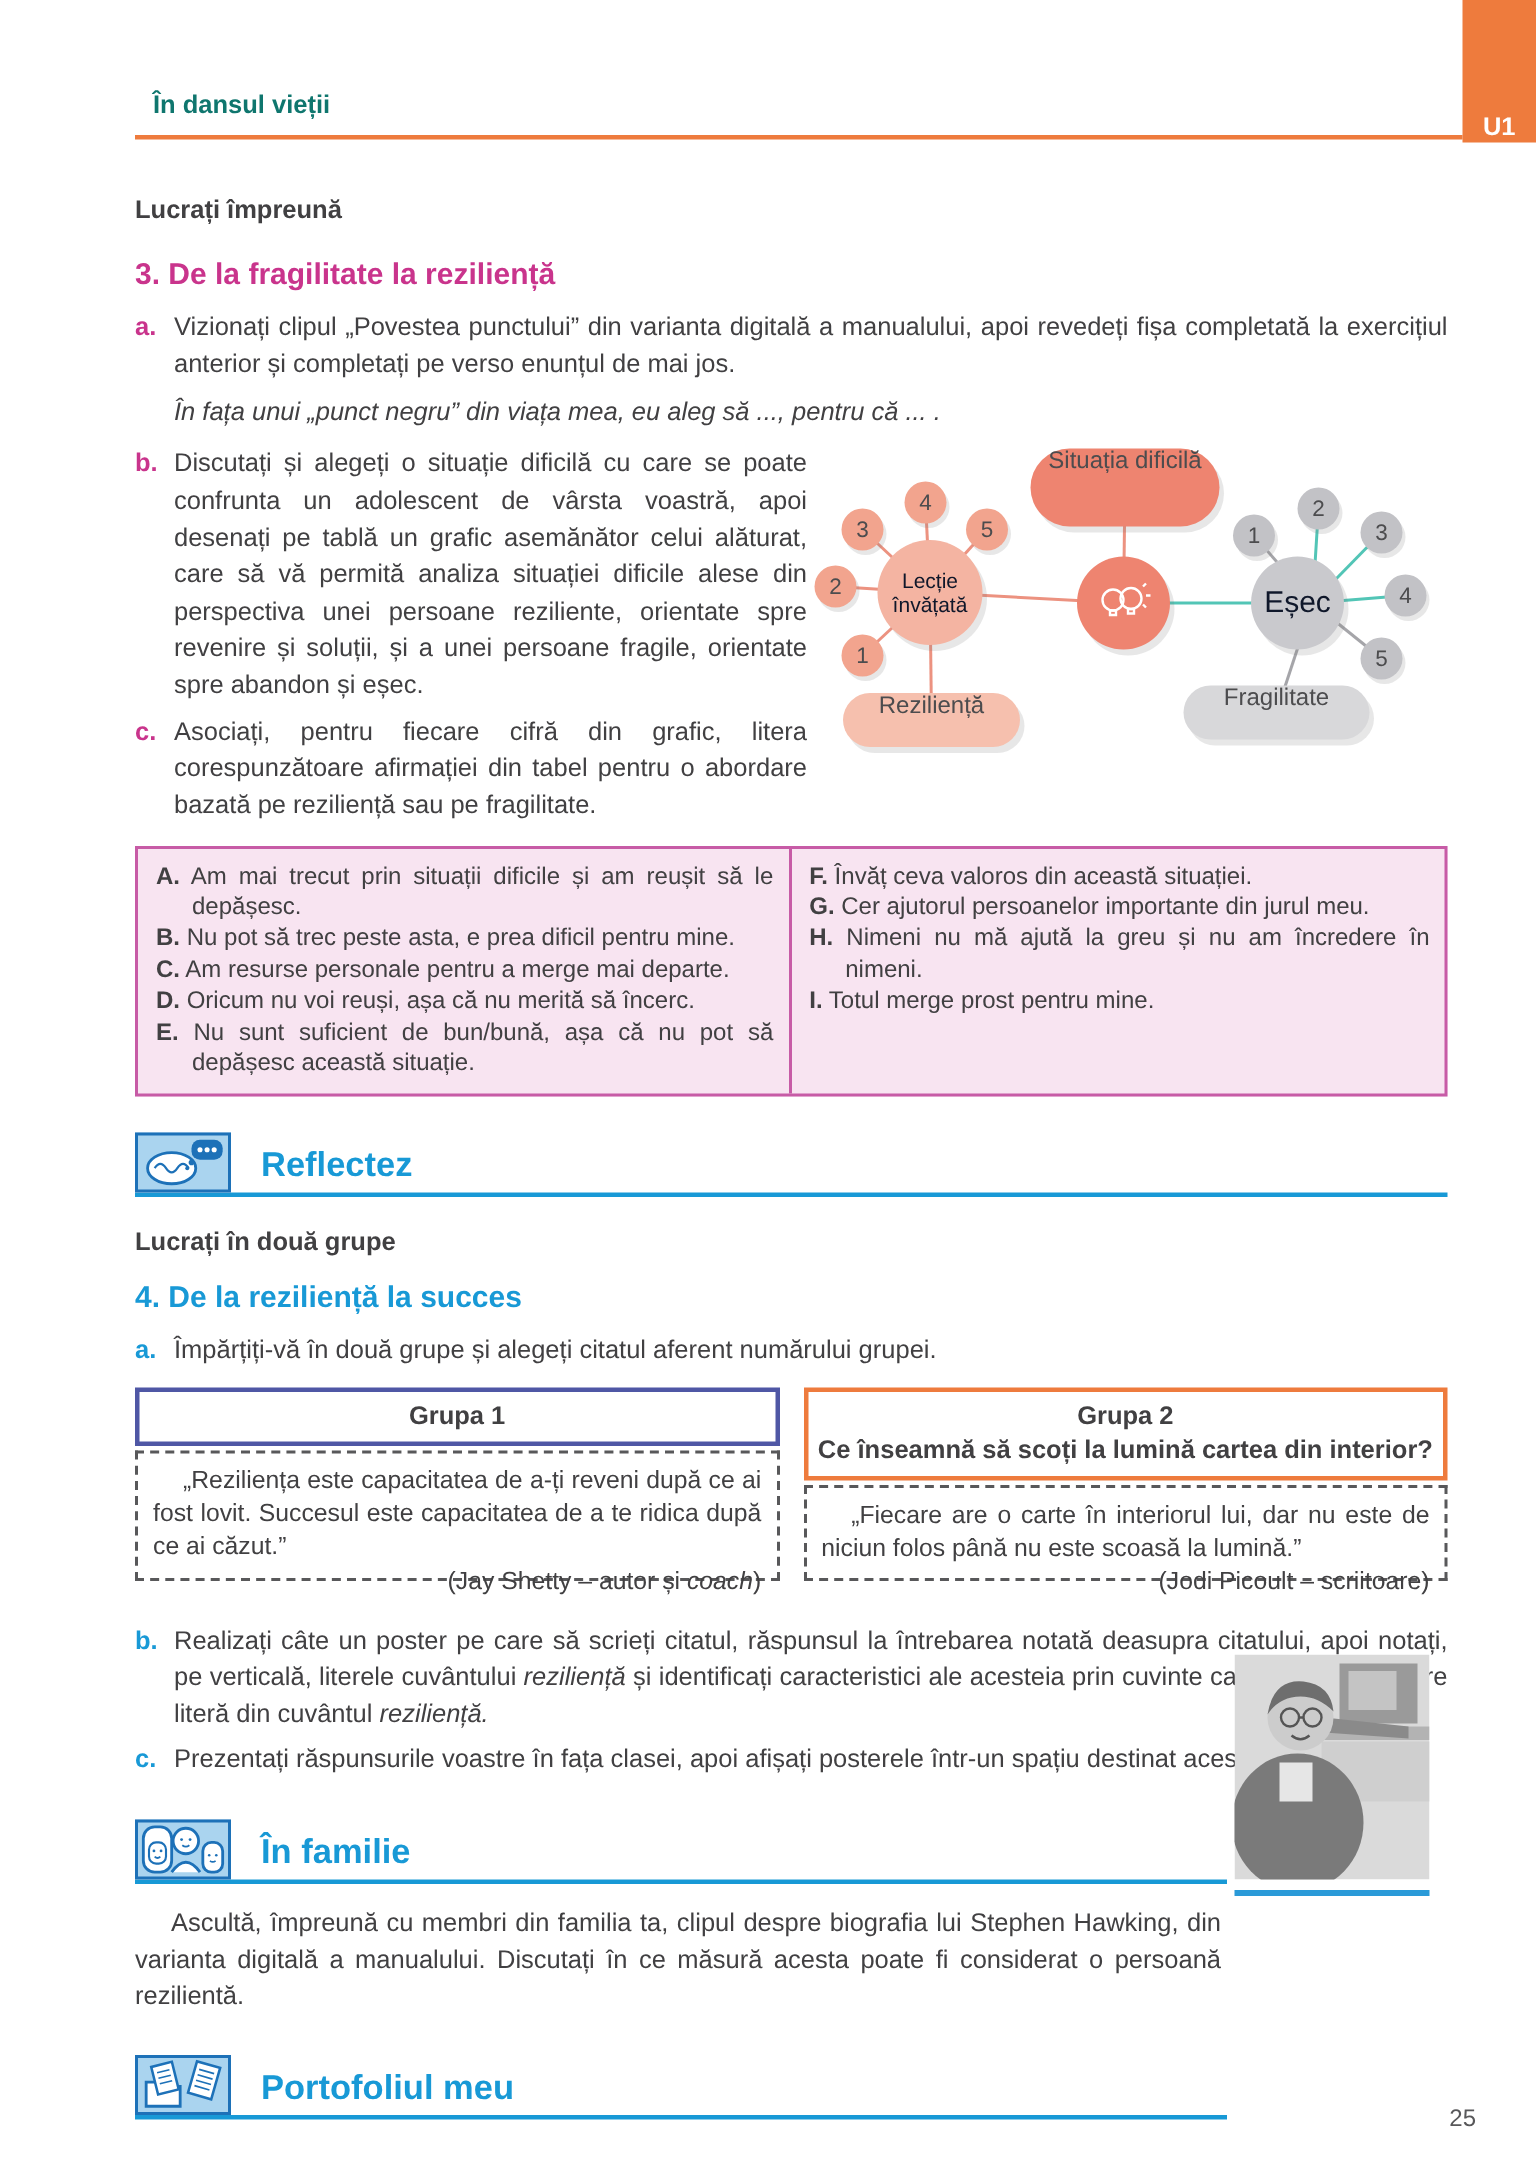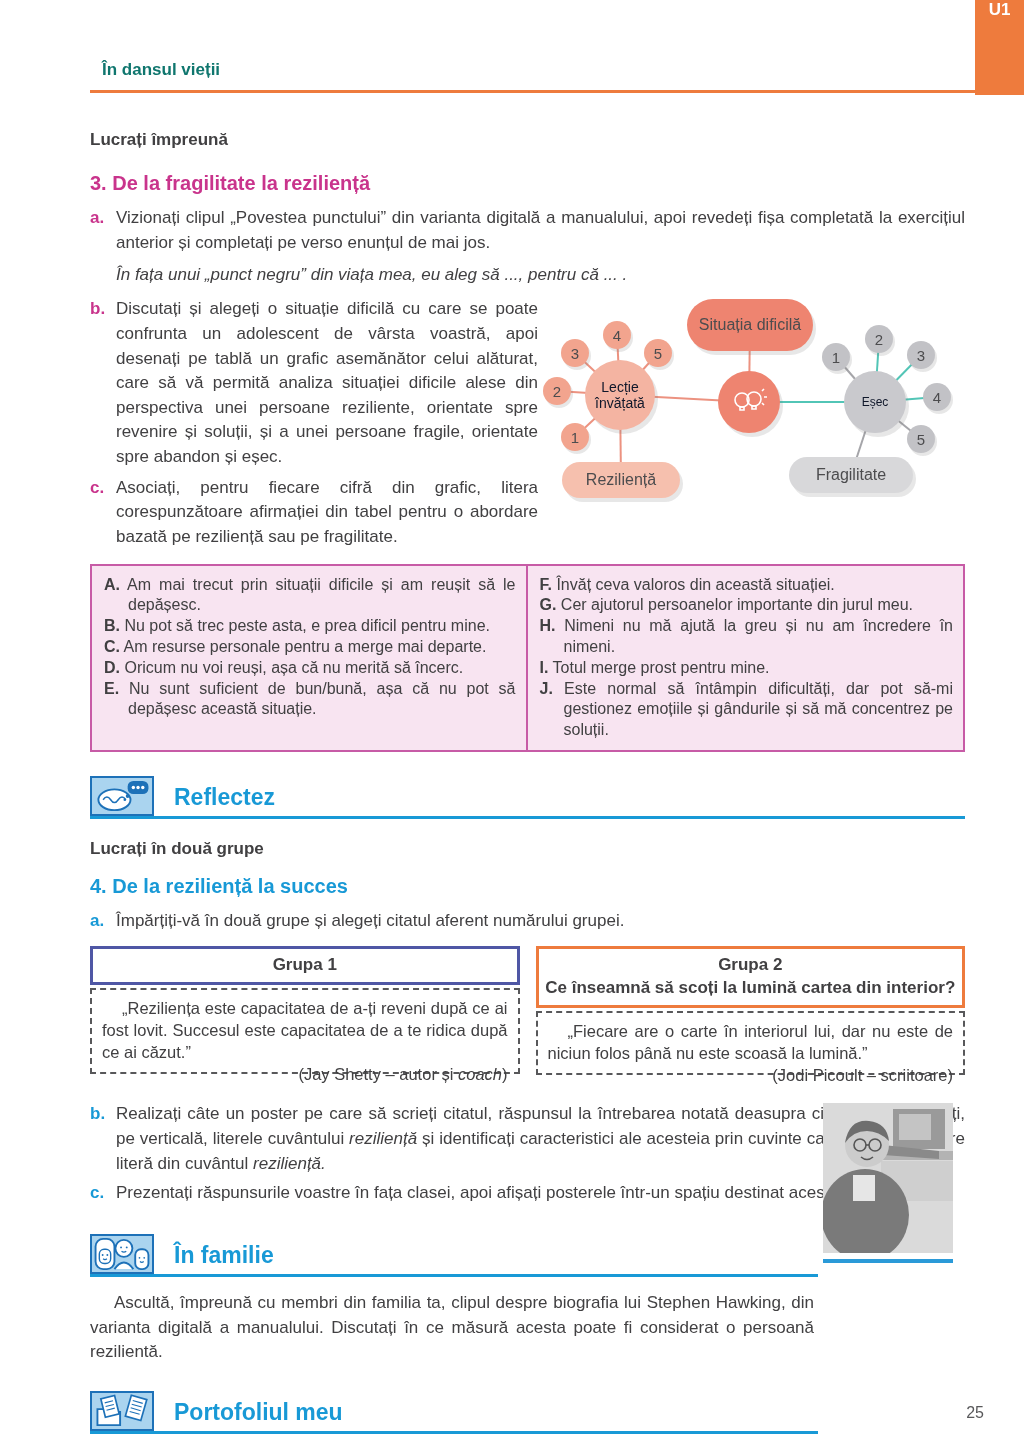--- a/index.html
+++ b/index.html
@@ -1,21 +1,21 @@
 <!DOCTYPE html>
 <html lang="ro"><head>
 <meta charset="utf-8">
 <style>
   html,body{margin:0;padding:0;background:#ffffff;}
   .page{position:relative;width:1024px;height:1448px;background:#fff;overflow:hidden;
         font-family:"Liberation Sans","DejaVu Sans",sans-serif;color:#414042;}
 
   
   .unit-tab{position:absolute;top:0;right:0;width:49px;height:95px;background:#ee7b3d;
-            display:flex;align-items:flex-start;justify-content:center;color:#fff;
+            display:flex;align-items:flex-end;justify-content:center;color:#fff;
             font-weight:bold;font-size:17px;}
   .header{position:absolute;left:90px;top:0;width:885px;height:90px;border-bottom:3px solid #ee7b3d;}
   .header-title{position:absolute;left:12px;bottom:10px;color:#0f766e;font-size:17px;font-weight:bold;}
 
   .content{position:absolute;left:90px;top:118px;width:875px;}
   p{margin:0;}
   .work-label{font-weight:bold;font-size:17px;margin-top:12px;}
   .sec-title{font-size:20px;font-weight:bold;margin-top:22px;}
   .pink{color:#c9348c;} .blue{color:#1899d6;}
   .item{display:flex;margin-top:11px;font-size:17px;line-height:1.45;text-align:justify;}
@@ -24,21 +24,21 @@
   .italic-line{margin:10px 0 0 26px;font-style:italic;font-size:17px;}
 
   
   .row3{display:flex;margin-top:12px;}
   .col-bc{flex:0 0 448px;}
   .col-bc .item{margin-top:0;}
   .col-bc .item + .item{margin-top:6px;}
 
   .diagram{flex:1;position:relative;height:215px;}
   .d-lines{position:absolute;left:0;top:0;}
-  .d-pill{position:absolute;border-radius:26px;display:flex;align-items:center;justify-content:center;
+  .d-pill{position:absolute;border-radius:26px;display:flex;align-items:flex-start;justify-content:center;
           text-align:center;font-size:16px;color:#4c4c4e;line-height:1.1;
           box-shadow:3px 4px 0 rgba(120,120,120,.18);}
   .d-circle{position:absolute;border-radius:50%;display:flex;align-items:center;justify-content:center;
             text-align:center;color:#0f172a;box-shadow:3px 4px 0 rgba(120,120,120,.18);}
   .d-num{position:absolute;width:28px;height:28px;border-radius:50%;display:flex;align-items:center;
          justify-content:center;font-size:15px;color:#4c4c4e;box-shadow:2px 3px 0 rgba(120,120,120,.18);}
   .c-coral{background:#ee8470;} .c-salmon{background:#f4b4a2;} .c-salmon-lt{background:#f6c0ae;}
   .c-num-salmon{background:#f2a48e;} .c-gray{background:#c9c9cd;} .c-gray-lt{background:#d8d8da;}
   .c-num-gray{background:#c2c2c6;}
 
@@ -165,21 +165,21 @@
         <div class="d-num c-num-salmon" style="left:23px;top:126px;">1</div>
         <div class="d-num c-num-salmon" style="left:5px;top:80px;">2</div>
         <div class="d-num c-num-salmon" style="left:23px;top:42px;">3</div>
         <div class="d-num c-num-salmon" style="left:65px;top:24px;">4</div>
         <div class="d-num c-num-salmon" style="left:106px;top:42px;">5</div>
 
         <div class="d-pill c-salmon-lt" style="left:24px;top:165px;width:118px;height:36px;">
           <span>Reziliență</span>
         </div>
 
-        <div class="d-circle c-gray" style="left:306px;top:74px;width:62px;height:62px;font-size:12px;">
+        <div class="d-circle c-gray" style="left:296px;top:74px;width:62px;height:62px;font-size:20px;">
           <span>Eșec</span>
         </div>
 
         <div class="d-num c-num-gray" style="left:284px;top:46px;">1</div>
         <div class="d-num c-num-gray" style="left:327px;top:28px;">2</div>
         <div class="d-num c-num-gray" style="left:369px;top:44px;">3</div>
         <div class="d-num c-num-gray" style="left:385px;top:86px;">4</div>
         <div class="d-num c-num-gray" style="left:369px;top:128px;">5</div>
 
         <div class="d-pill c-gray-lt" style="left:251px;top:160px;width:124px;height:36px;">
@@ -194,21 +194,20 @@
         <p><b>B.</b> <span>Nu pot să trec peste asta, e prea dificil pentru mine.</span></p>
         <p><b>C.</b> <span>Am resurse personale pentru a merge mai departe.</span></p>
         <p><b>D.</b> <span>Oricum nu voi reuși, așa că nu merită să încerc.</span></p>
         <p><b>E.</b> <span>Nu sunt suficient de bun/bună, așa că nu pot să depășesc această situație.</span></p>
       </div>
       <div class="assoc-col">
         <p><b>F.</b> <span>Învăț ceva valoros din această situației.</span></p>
         <p><b>G.</b> <span>Cer ajutorul persoanelor importante din jurul meu.</span></p>
         <p><b>H.</b> <span>Nimeni nu mă ajută la greu și nu am încredere în nimeni.</span></p>
         <p><b>I.</b> <span>Totul merge prost pentru mine.</span></p>
-        <p><b>J.</b> <span>Este normal să întâmpin dificultăți, dar pot să-mi gestionez emoțiile și gândurile și să mă concentrez pe soluții.</span></p>
       </div>
     </div>
 
     <div class="act-bar" style="margin-top:20px;">
       <div class="icon-box">
         <svg width="58" height="34" viewBox="0 0 60 36">
           <ellipse cx="22" cy="22" rx="17" ry="11" fill="#ffffff" stroke="#1d71b8" stroke-width="2"></ellipse>
           <path d="M10 22 q4 -6 8 0 q4 6 8 0 q4 -6 8 0" fill="none" stroke="#1d71b8" stroke-width="1.6"></path>
           <rect x="36" y="2" width="22" height="14" rx="6" fill="#1d71b8"></rect>
           <circle cx="42" cy="9" r="1.8" fill="#fff"></circle>

